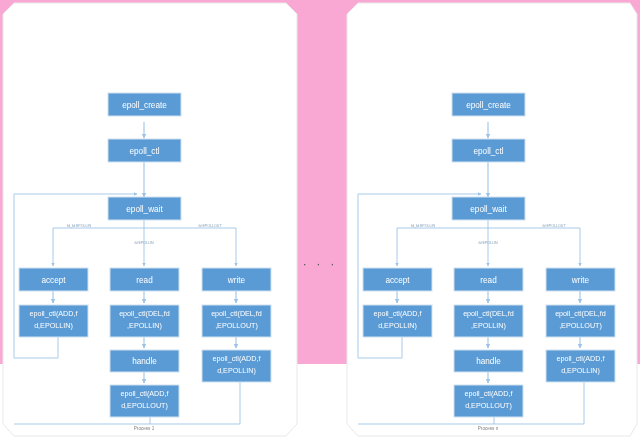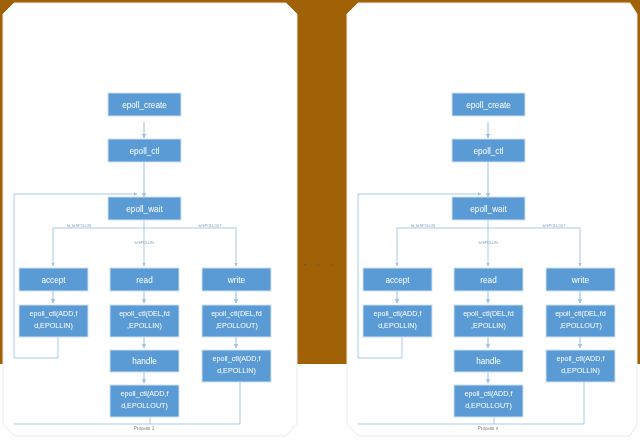--- a/index.html
+++ b/index.html
@@ -1,18 +1,18 @@
 <!DOCTYPE html>
 <html><head>
 <meta charset="utf-8">
 <style>
   html,body{margin:0;padding:0;background:#ffffff;}
   body{width:640px;height:443px;overflow:hidden;
        font-family:"Liberation Sans","DejaVu Sans",sans-serif;}
-  #stage{position:relative;width:640px;height:364px;background:#a16207;text-align:center;}
+  #stage{position:relative;width:640px;height:364px;background:#f9a8d4;text-align:center;}
   svg{display:block;}
   .panel-outline{fill:#ffffff;stroke:#e8e8e8;stroke-width:1;}
   .nodebox{fill:#5b9bd5;stroke:#cfe0f0;stroke-width:1;}
   .nodetext{fill:#ffffff;font-size:8.2px;font-family:"Liberation Sans",sans-serif;
             text-anchor:middle;dominant-baseline:middle;}
   .nodetext.small{font-size:7.2px;}
   .conn{stroke:#9dc3e6;stroke-width:1.1;fill:none;}
   .conn-thin{stroke:#9dc3e6;stroke-width:0.9;fill:none;}
   .edgelabel{fill:#7f9bb5;font-size:3.6px;font-family:"Liberation Sans",sans-serif;
              text-anchor:middle;}

